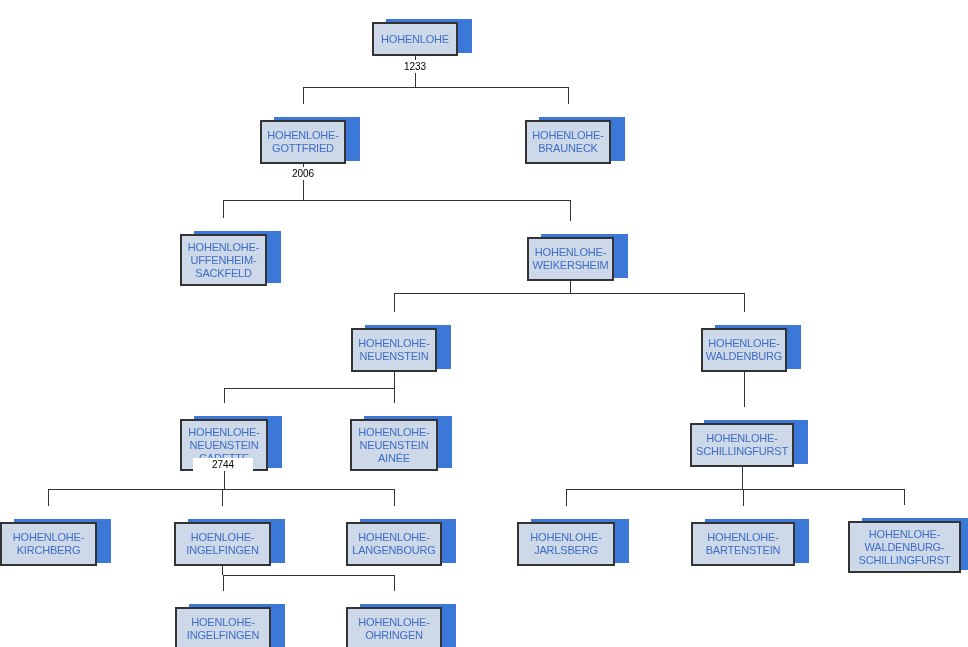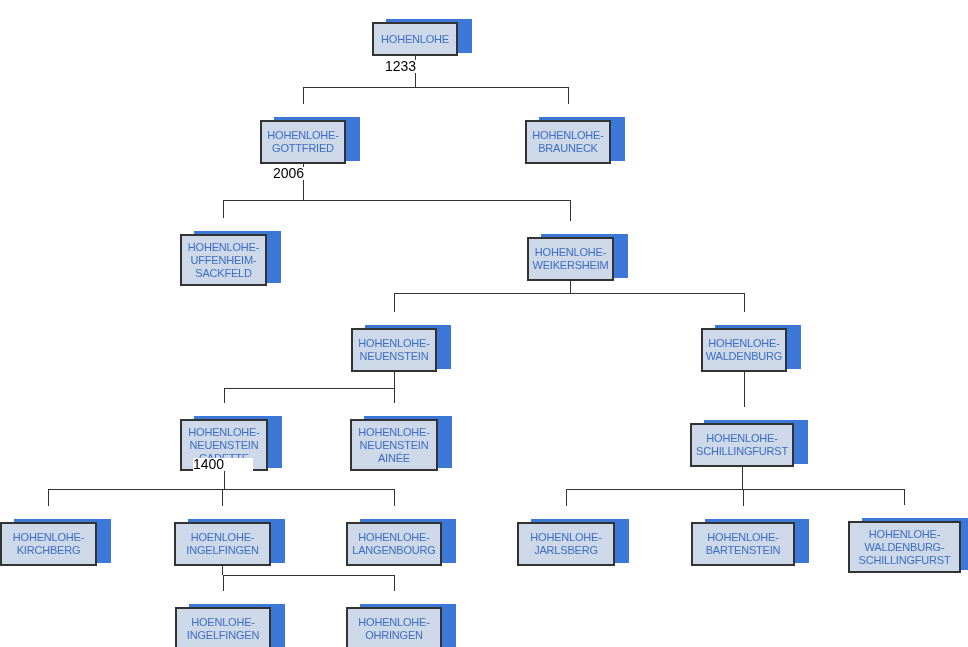--- a/index.html
+++ b/index.html
@@ -27,22 +27,22 @@
     box-sizing:border-box;z-index:2;
     display:flex;align-items:center;justify-content:center;
     text-align:center;white-space:pre-line;
     font-size:11px;line-height:13px;letter-spacing:-0.2px;
     color:var(--node-text);cursor:default;margin-top:16px;
   }
   .vline,.hline{position:absolute;background:var(--connector);z-index:1;}
   .vline{width:1px;}
   .hline{height:1px;}
   .edge-label{
-    position:absolute;z-index:3;width:60px;text-align:left;
-    font-size:14px;line-height:13px;color:var(--edge-label-text);
+    position:absolute;z-index:3;width:60px;text-align:center;
+    font-size:10px;line-height:13px;color:var(--edge-label-text);
     background:var(--canvas-bg);
   }
 </style>
 </head>
 <body>
 
 <div id="canvas">
 
   <div class="vline" style="left:415px;top:40px;height:47px"></div>
   <div class="hline" style="left:303px;top:87px;width:266px"></div>
@@ -78,21 +78,21 @@
   <div class="vline" style="left:743px;top:489px;height:17px"></div>
   <div class="vline" style="left:904px;top:489px;height:16px"></div>
 
   <div class="vline" style="left:222px;top:550px;height:25px"></div>
   <div class="hline" style="left:223px;top:575px;width:172px"></div>
   <div class="vline" style="left:223px;top:575px;height:16px"></div>
   <div class="vline" style="left:394px;top:575px;height:16px"></div>
 
   <div class="edge-label" style="left:385px;top:60px">1233</div>
   <div class="edge-label" style="left:273px;top:167px">2006</div>
-  <div class="edge-label" style="left:193px;top:458px">1400</div>
+  <div class="edge-label" style="left:193px;top:458px">2744</div>
 
   <div class="node" style="left:372px;top:6px;width:86px;height:34px">
     <div class="shadow"></div>
     <div class="box">HOHENLOHE</div>
   </div>
 
   <div class="node" style="left:260px;top:104px;width:86px;height:44px">
     <div class="shadow"></div>
     <div class="box">HOHENLOHE-
 GOTTFRIED</div>

